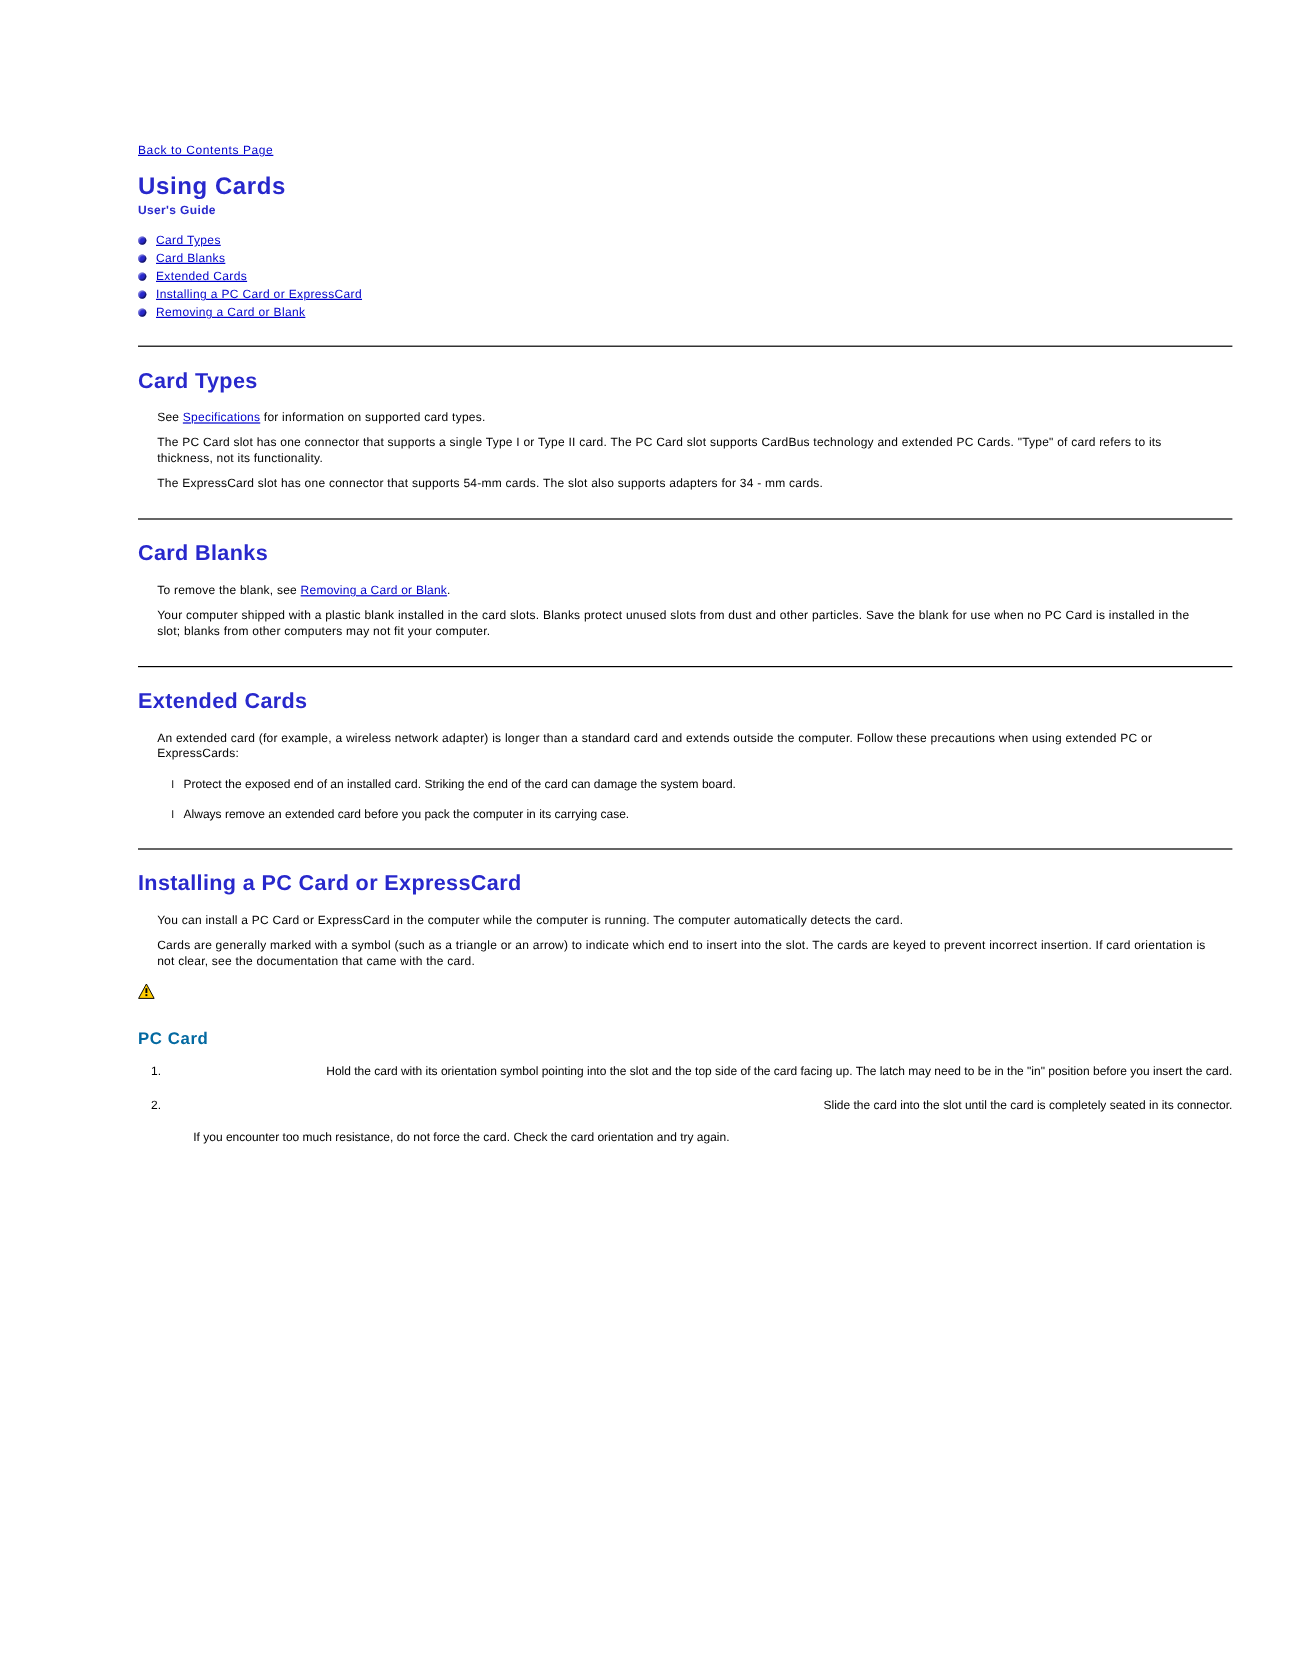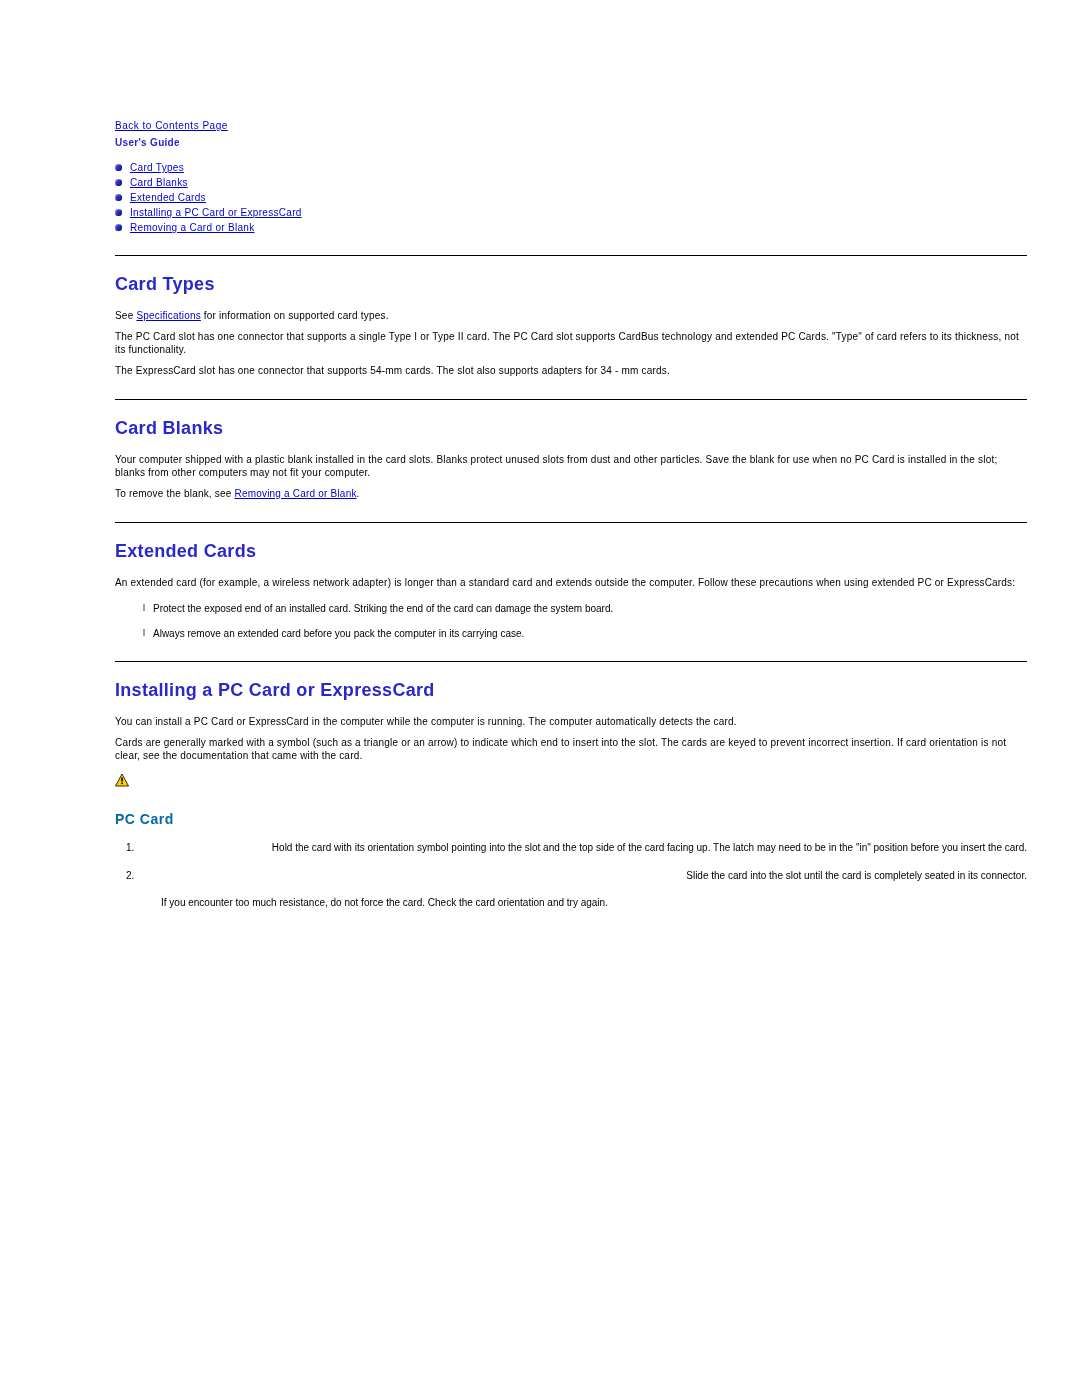--- a/index.html
+++ b/index.html
@@ -78,21 +78,21 @@
     letter-spacing: 0.3px;
   }
   h3.subsection-title {
     color: #0369a1;
     font-size: 14px;
     font-weight: bold;
     margin: 24px 0 12px 0;
     letter-spacing: 0.5px;
   }
   p {
-    margin: 8px 0;
+    margin: 8px 16px;
     line-height: 1.3;
     letter-spacing: 0.2px;
   }
   .note-row, .caution-row {
     display: flex;
     align-items: flex-start;
     margin: 12px 0;
   }
   .note-icon, .caution-icon {
     width: 14px;
@@ -141,20 +141,21 @@
     font-style: italic;
   }
 </style>
 </head>
 <body>
 
 <div class="page">
 
   <a class="back-link">Back to Contents Page</a>
 
+  <h1 class="page-title">Using Cards</h1>
   <div class="subtitle">User's Guide</div>
 
   <div class="toc">
     <div class="toc-item">
       <span class="bullet"></span>
       <a>Card Types</a>
     </div>
     <div class="toc-item">
       <span class="bullet"></span>
       <a>Card Blanks</a>
@@ -180,24 +181,24 @@
     <span>See </span><a>Specifications</a><span> for information on supported card types.</span>
   </p>
 
 
   <p>The PC Card slot has one connector that supports a single Type I or Type II card. The PC Card slot supports CardBus technology and extended PC Cards. "Type" of card refers to its thickness, not its functionality.</p>
   <p>The ExpressCard slot has one connector that supports 54-mm cards. The slot also supports adapters for 34 - mm cards.</p>
 
   <hr>
 
   <h2 class="section-title">Card Blanks</h2>
-  <p>Your computer shipped with a plastic blank installed in the card slots. Blanks protect unused slots from dust and other particles. Save the blank for use when no PC Card is installed in the slot; blanks from other computers may not fit your computer.</p>
   <p>
     <span>To remove the blank, see </span><a>Removing a Card or Blank</a><span>.</span>
   </p>
+  <p>Your computer shipped with a plastic blank installed in the card slots. Blanks protect unused slots from dust and other particles. Save the blank for use when no PC Card is installed in the slot; blanks from other computers may not fit your computer.</p>
 
   <hr>
 
   <h2 class="section-title">Extended Cards</h2>
   <p>An extended card (for example, a wireless network adapter) is longer than a standard card and extends outside the computer. Follow these precautions when using extended PC or ExpressCards:</p>
   <div class="precaution-list">
     <div class="precaution-item">
       <span class="pbullet">l</span>
       <span>Protect the exposed end of an installed card. Striking the end of the card can damage the system board.</span>
     </div>

